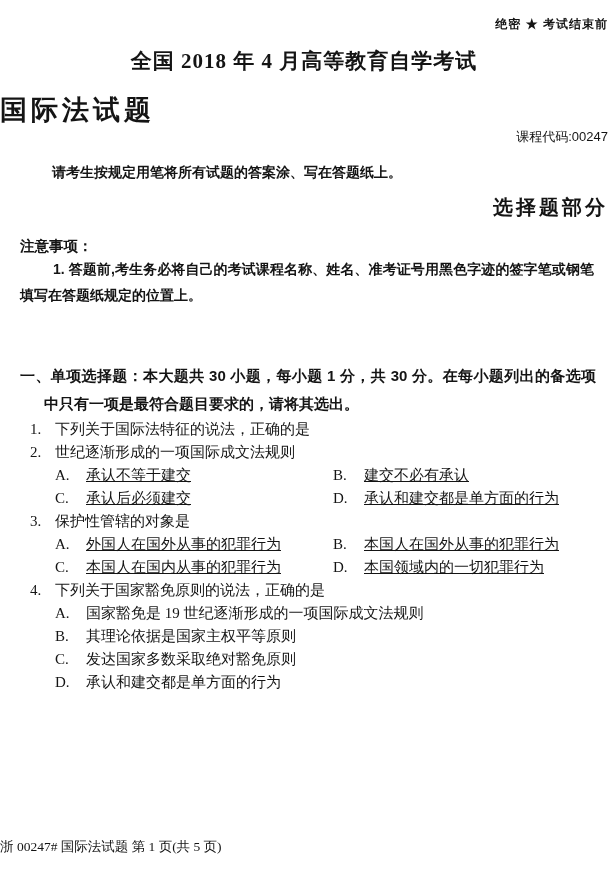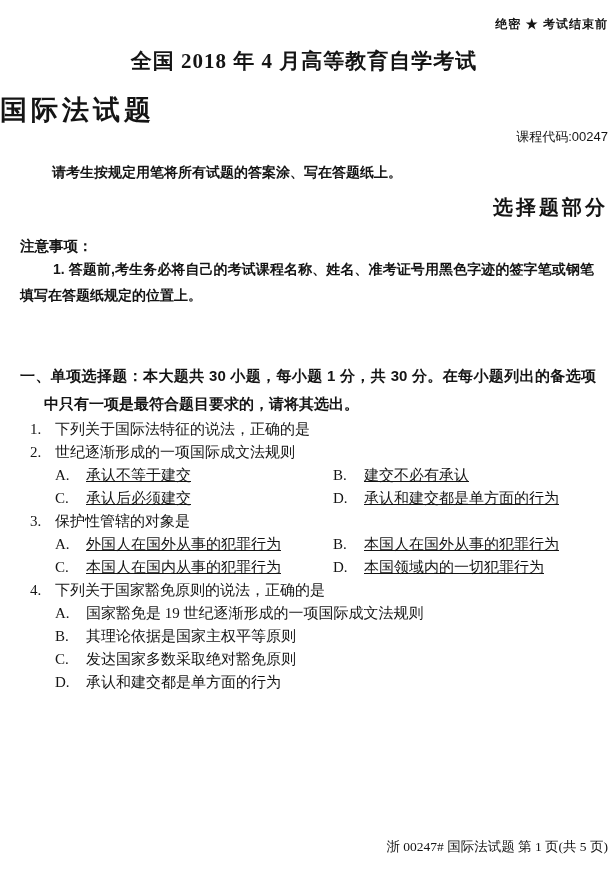--- a/index.html
+++ b/index.html
@@ -94,21 +94,21 @@
   .q-options.grid {
     display: grid;
     grid-template-columns: 278px 1fr;
     text-decoration: underline;
   }
   .opt-label { display: inline-block; width: 31px; }
   .footer {
     position: absolute;
     left: 0; right: 0;
     top: 838px;
-    text-align: right;
+    text-align: left;
     font-size: 13.5px;
   }
 </style>
 </head>
 <body>
 
 <div class="page">
 
   <div class="classification">绝密 ★ 考试结束前</div>
 

